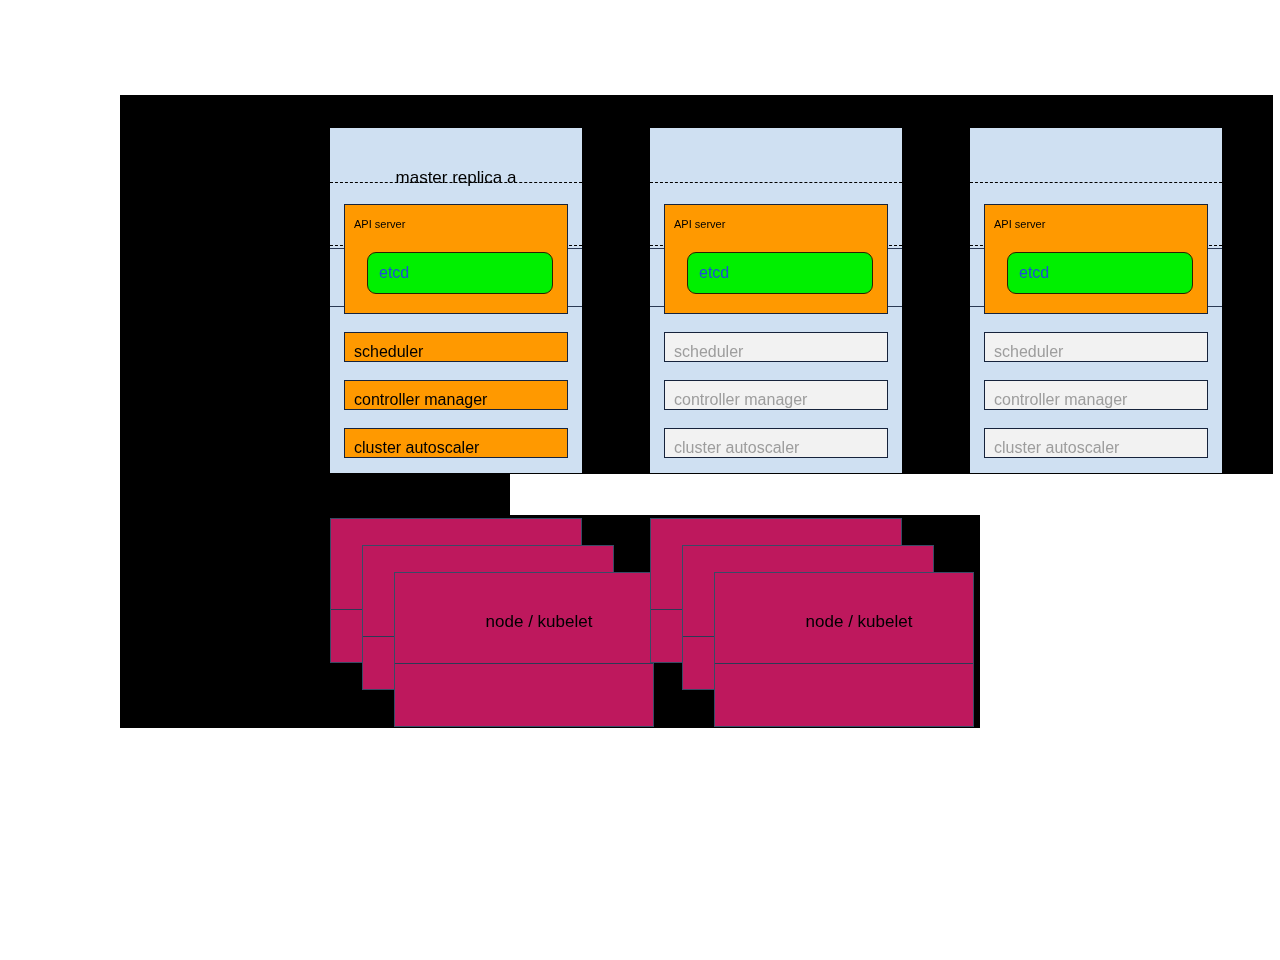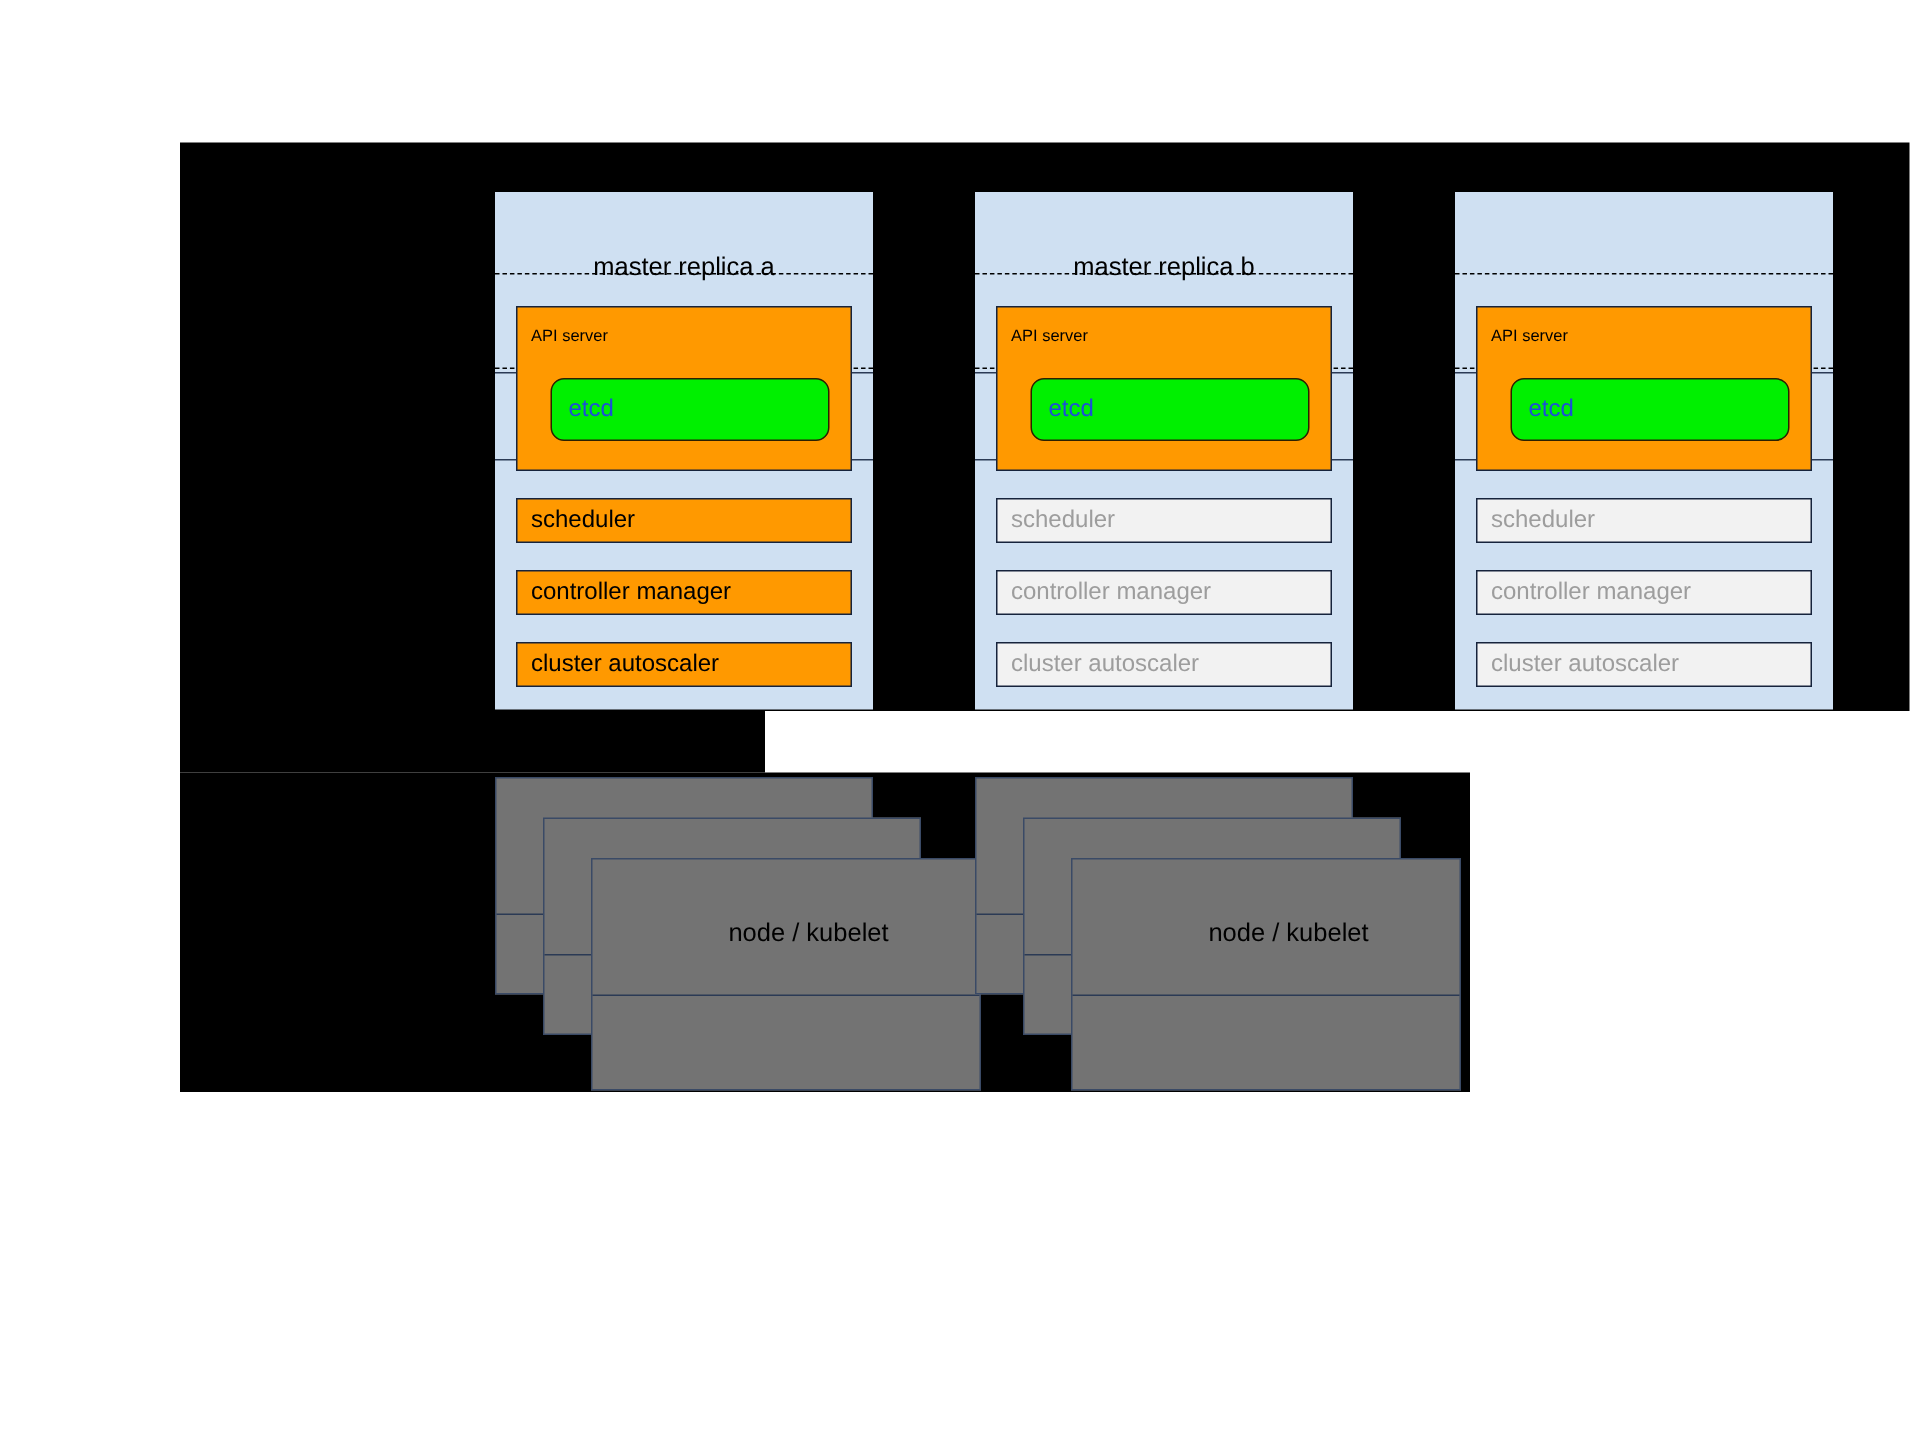--- a/index.html
+++ b/index.html
@@ -78,21 +78,21 @@
   .solid-b { top: 178px; }
 
   
   .box {
     position: absolute;
     left: 14px;
     width: 224px;
     box-sizing: border-box;
     border: 1.3px solid #16233c;
     display: flex;
-    align-items: center;
+    align-items: flex-end;
     font-size: 16px;
     padding-left: 9px;
     color: #000000;
     white-space: nowrap;
   }
   .box.active   { background: #FF9900; color: #000000; }
   .box.inactive { background: #F2F2F2; color: #9d9d9d; }
   .apiserver-shell {
     position: absolute;
     left: 14px;
@@ -135,21 +135,21 @@
 
   
   .node-stack { position: absolute; }
   #node-stack-0 { left: 330px; top: 518px; }
   #node-stack-1 { left: 650px; top: 518px; }
 
   .node-card {
     position: absolute;
     width: 252px;
     height: 145px;
-    background: #737373;
+    background: #be185d;
     border: 1.2px solid #3a4a66;
     box-sizing: border-box;
     padding-left: 30px;
   }
   .node-card.layer0 { left: 0px;  top: 0px;  }
   .node-card.layer1 { left: 32px; top: 27px; }
   .node-card.layer2 {
     left: 64px; top: 54px;
     width: 260px; height: 155px;
     display: flex;
@@ -199,21 +199,20 @@
     </div>
     <div class="box active ctrl-box">
       <span>controller manager</span>
     </div>
     <div class="box active auto-box">
       <span>cluster autoscaler</span>
     </div>
   </div>
 
   <div class="replica" id="replica-1">
-    <div class="replica-title">master replica b</div>
     <div class="dashed-line dash-a"></div>
     <div class="dashed-line dash-b"></div>
     <div class="solid-line solid-a"></div>
     <div class="solid-line solid-b"></div>
 
     <div class="apiserver-shell">
       <div class="apiserver-label">API server</div>
       <div class="etcd-box">
         <span>etcd</span>
       </div>

